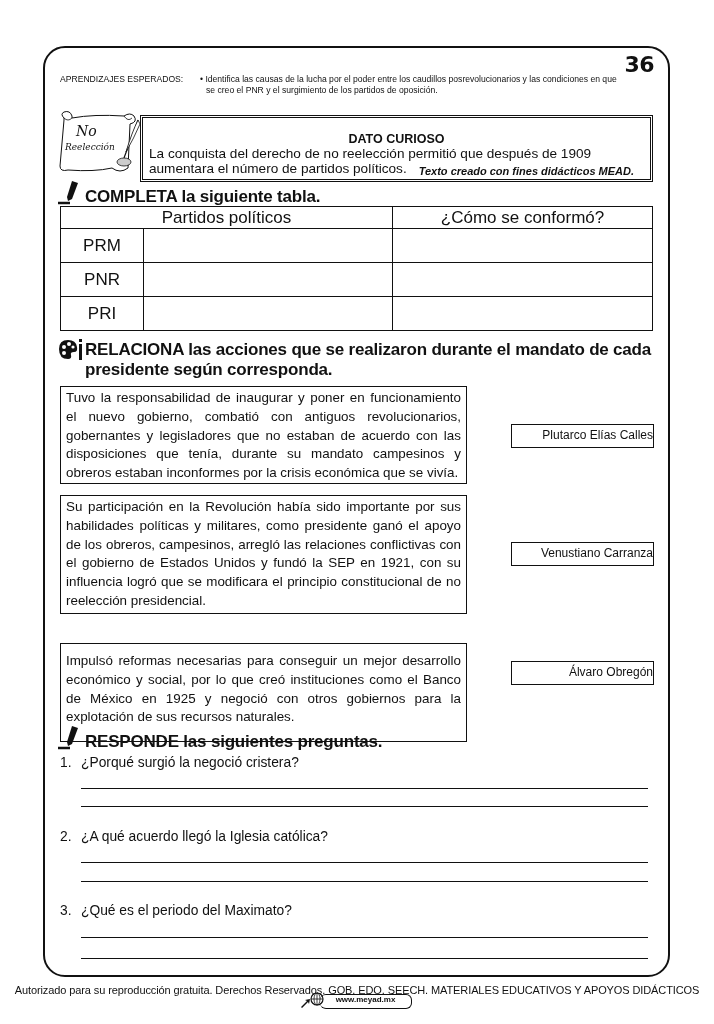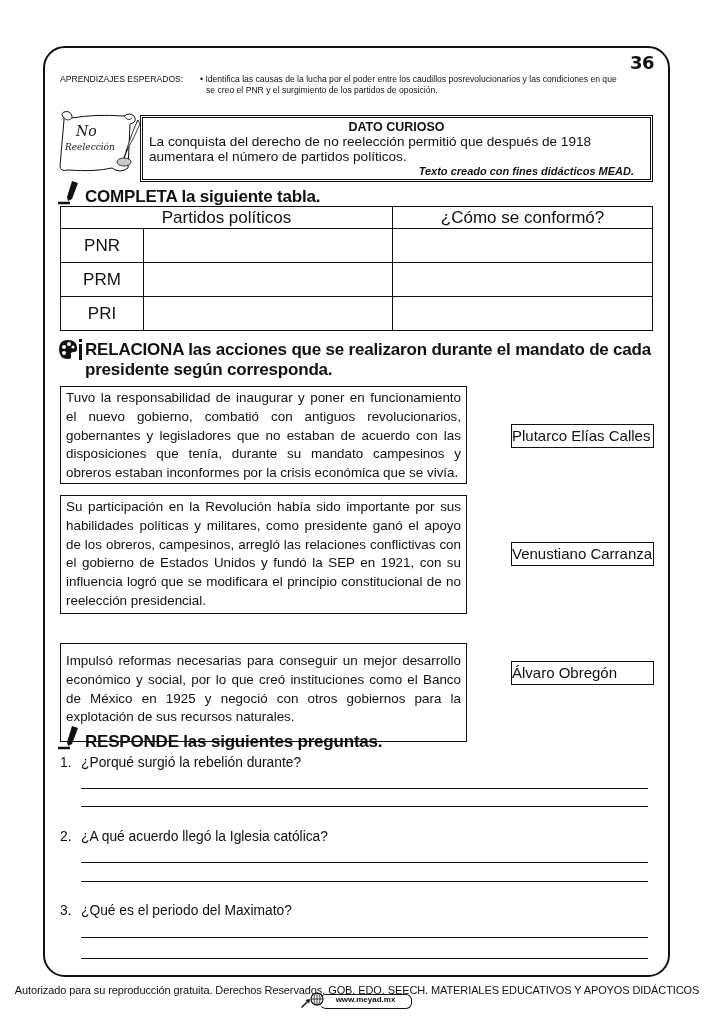--- a/index.html
+++ b/index.html
@@ -5,42 +5,42 @@
   * { box-sizing: border-box; margin: 0; padding: 0; }
   html, body { width: 714px; height: 1024px; background: #ffffff; overflow: hidden; }
   body { position: relative; font-family: "Liberation Sans", sans-serif; color: #111; }
 
   .frame {
     position: absolute; left: 43px; top: 46px; width: 627px; height: 931px;
     border: 2px solid #111; border-radius: 22px;
   }
   .page-number {
     position: absolute; right: 60px; top: 52px;
-    font-family: "DejaVu Sans", sans-serif; font-weight: bold; font-size: 18px; letter-spacing: -0.5px;
+    font-family: "DejaVu Sans", sans-serif; font-weight: bold; font-size: 22px; letter-spacing: -0.5px;
   }
 
   .aprend {
     position: absolute; left: 60px; top: 74px; width: 600px;
     font-size: 8.6px; line-height: 11px; font-family: "Liberation Sans", sans-serif;
   }
   .aprend .lbl { font-weight: normal; position: absolute; left: 0; top: 0; }
   .aprend .lines { position: absolute; left: 140px; top: 0; width: 462px; }
   .aprend .l1 { white-space: nowrap; }
   .aprend .l2 { padding-left: 6px; }
 
   .scroll-icon {
     position: absolute; left: 54px; top: 110px; width: 88px; height: 66px;
   }
 
   .dato {
     position: absolute; left: 142px; top: 117px; width: 509px; height: 63px;
     border: 1.5px solid #111; outline: 0.5px solid #111; outline-offset: 1px;
   }
   .dato .title {
-    text-align: center; font-weight: bold; font-size: 12.5px; margin-top: 2px; line-height: 14px;
+    text-align: center; font-weight: bold; font-size: 12.5px; margin-top: 14px; line-height: 14px;
   }
   .dato .body {
     font-size: 13.6px; line-height: 15px; padding-left: 6px; padding-right: 6px;
   }
   .dato .credit {
     position: absolute; right: 16px; bottom: 2px;
     font-size: 11px; font-style: italic; font-weight: bold;
   }
 
   .section-head {
@@ -71,21 +71,21 @@
     position: absolute; left: 60px; width: 407px;
     border: 1.8px solid #111; font-size: 13.4px; line-height: 18.8px;
     padding: 2px 5px 3px 5px; text-align: justify;
   }
   .rb1 { top: 386px; height: 98px; }
   .rb2 { top: 495px; height: 119px; }
   .rb3 { top: 643px; height: 99px; padding-top: 8px; }
 
   .pres {
     position: absolute; left: 511px; width: 143px; height: 24px;
-    border: 1.5px solid #111; font-size: 15px; text-align: left; line-height: 21px;
+    border: 1.5px solid #111; font-size: 12px; text-align: right; line-height: 21px;
   }
   .p1 { top: 424px; }
   .p2 { top: 542px; }
   .p3 { top: 661px; }
 
   .q {
     position: absolute; left: 60px; font-size: 13.8px; line-height: 16px;
   }
   .q .num { display: inline-block; width: 21px; }
   .q1 { top: 755px; }
@@ -131,21 +131,21 @@
     <path d="M84 10 L70 48" stroke="#111" stroke-width="1.2"></path>
     <path d="M84 10 Q78 22 72 42 Q80 28 86 14 Z" fill="#fff" stroke="#111" stroke-width="0.8"></path>
     <ellipse cx="70" cy="52" rx="7" ry="4" fill="#ccc" stroke="#111" stroke-width="0.8"></ellipse>
     <text x="22" y="26" font-family="DejaVu Serif, serif" font-style="italic" font-size="14" fill="#111">No</text>
     <text x="11" y="40" font-family="DejaVu Serif, serif" font-style="italic" font-size="9" fill="#111">Reelección</text>
   </svg>
 </div>
 
 <div class="dato">
   <div class="title">DATO CURIOSO</div>
-  <div class="body">La conquista del derecho de no reelección permitió que después de 1918 aumentara el número de partidos políticos.</div>
+  <div class="body">La conquista del derecho de no reelección permitió que después de 1909 aumentara el número de partidos políticos.</div>
   <div class="credit">Texto creado con fines didácticos MEAD.</div>
 </div>
 
 <div class="section-head h-completa">
   <span class="ico">
     <svg width="26" height="26" viewBox="0 0 26 26">
       <path d="M14 2 L20 4 L14 20 L10 22 L9 18 Z" fill="#111"></path>
       <path d="M0 24 L12 24" stroke="#111" stroke-width="2.5"></path>
     </svg>
   </span>
@@ -154,26 +154,26 @@
 
 <table class="partidos">
   <thead>
     <tr>
       <th colspan="2">Partidos políticos</th>
       <th>¿Cómo se conformó?</th>
     </tr>
   </thead>
   <tbody>
     <tr>
-      <td class="party">PNR</td>
+      <td class="party">PRM</td>
       <td class="blank"></td>
       <td></td>
     </tr>
     <tr>
-      <td class="party">PRM</td>
+      <td class="party">PNR</td>
       <td class="blank"></td>
       <td></td>
     </tr>
     <tr>
       <td class="party">PRI</td>
       <td class="blank"></td>
       <td></td>
     </tr>
   </tbody>
 </table>
@@ -205,21 +205,21 @@
   <span class="ico">
     <svg width="26" height="26" viewBox="0 0 26 26">
       <path d="M14 2 L20 4 L14 20 L10 22 L9 18 Z" fill="#111"></path>
       <path d="M0 24 L12 24" stroke="#111" stroke-width="2.5"></path>
     </svg>
   </span>
   <span class="txt">RESPONDE las siguientes preguntas.</span>
 </div>
 
 <div class="q q1">
-  <span class="num">1.</span><span>¿Porqué surgió la rebelión durante?</span>
+  <span class="num">1.</span><span>¿Porqué surgió la negoció cristera?</span>
 </div>
 <div class="ans-line" style="top:788px"></div>
 <div class="ans-line" style="top:806px"></div>
 
 <div class="q q2">
   <span class="num">2.</span><span>¿A qué acuerdo llegó la Iglesia católica?</span>
 </div>
 <div class="ans-line" style="top:862px"></div>
 <div class="ans-line" style="top:881px"></div>
 

